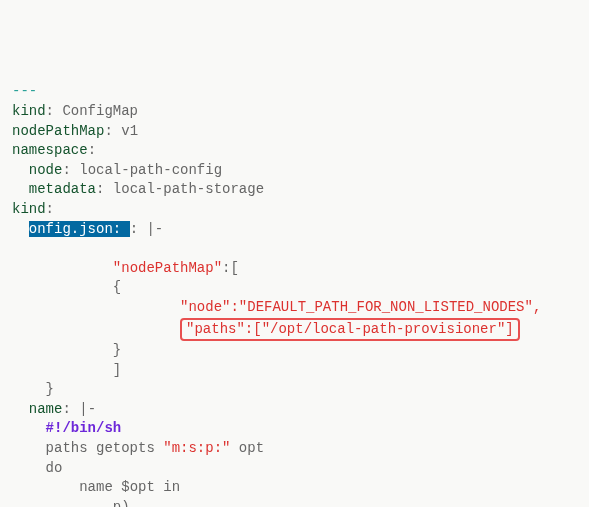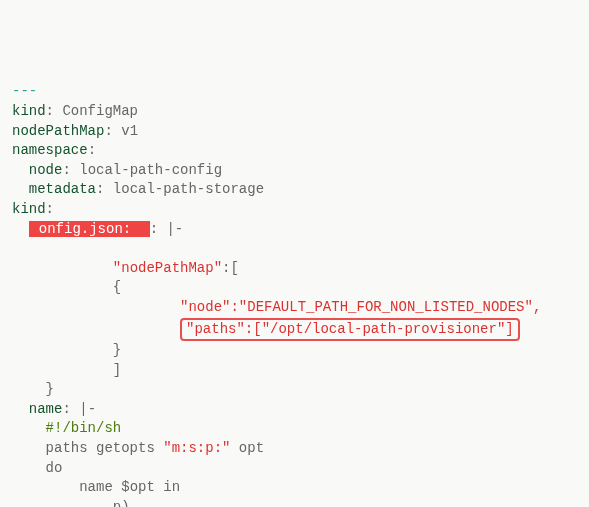--- a/index.html
+++ b/index.html
@@ -7,22 +7,22 @@
       font-family: 'Consolas', 'Monaco', 'Courier New', monospace;
       font-size: 14px;
       line-height: 1.4;
       background: #f9f9f7;
       color: #666;
       padding: 4px 12px;
       white-space: pre;
     }
     .key-teal { color: #14532d; }
     .string-red { color: #dc322f; }
-    .shebang { color: #4d7c0f; font-weight: normal; }
-    .highlighted { background: #ef4444; color: #ffffff; padding: 0 10px; }
+    .shebang { color: #6d28d9; font-weight: bold; }
+    .highlighted { background: #0369a1; color: #ffffff; padding: 0 0; }
     .boxed {
       border: 2px solid #e85050;
       border-radius: 4px;
       padding: 0 4px;
       display: inline-block;
     }
     .dashes { color: #2aa198; }
   </style>
 </head>
 <body>

